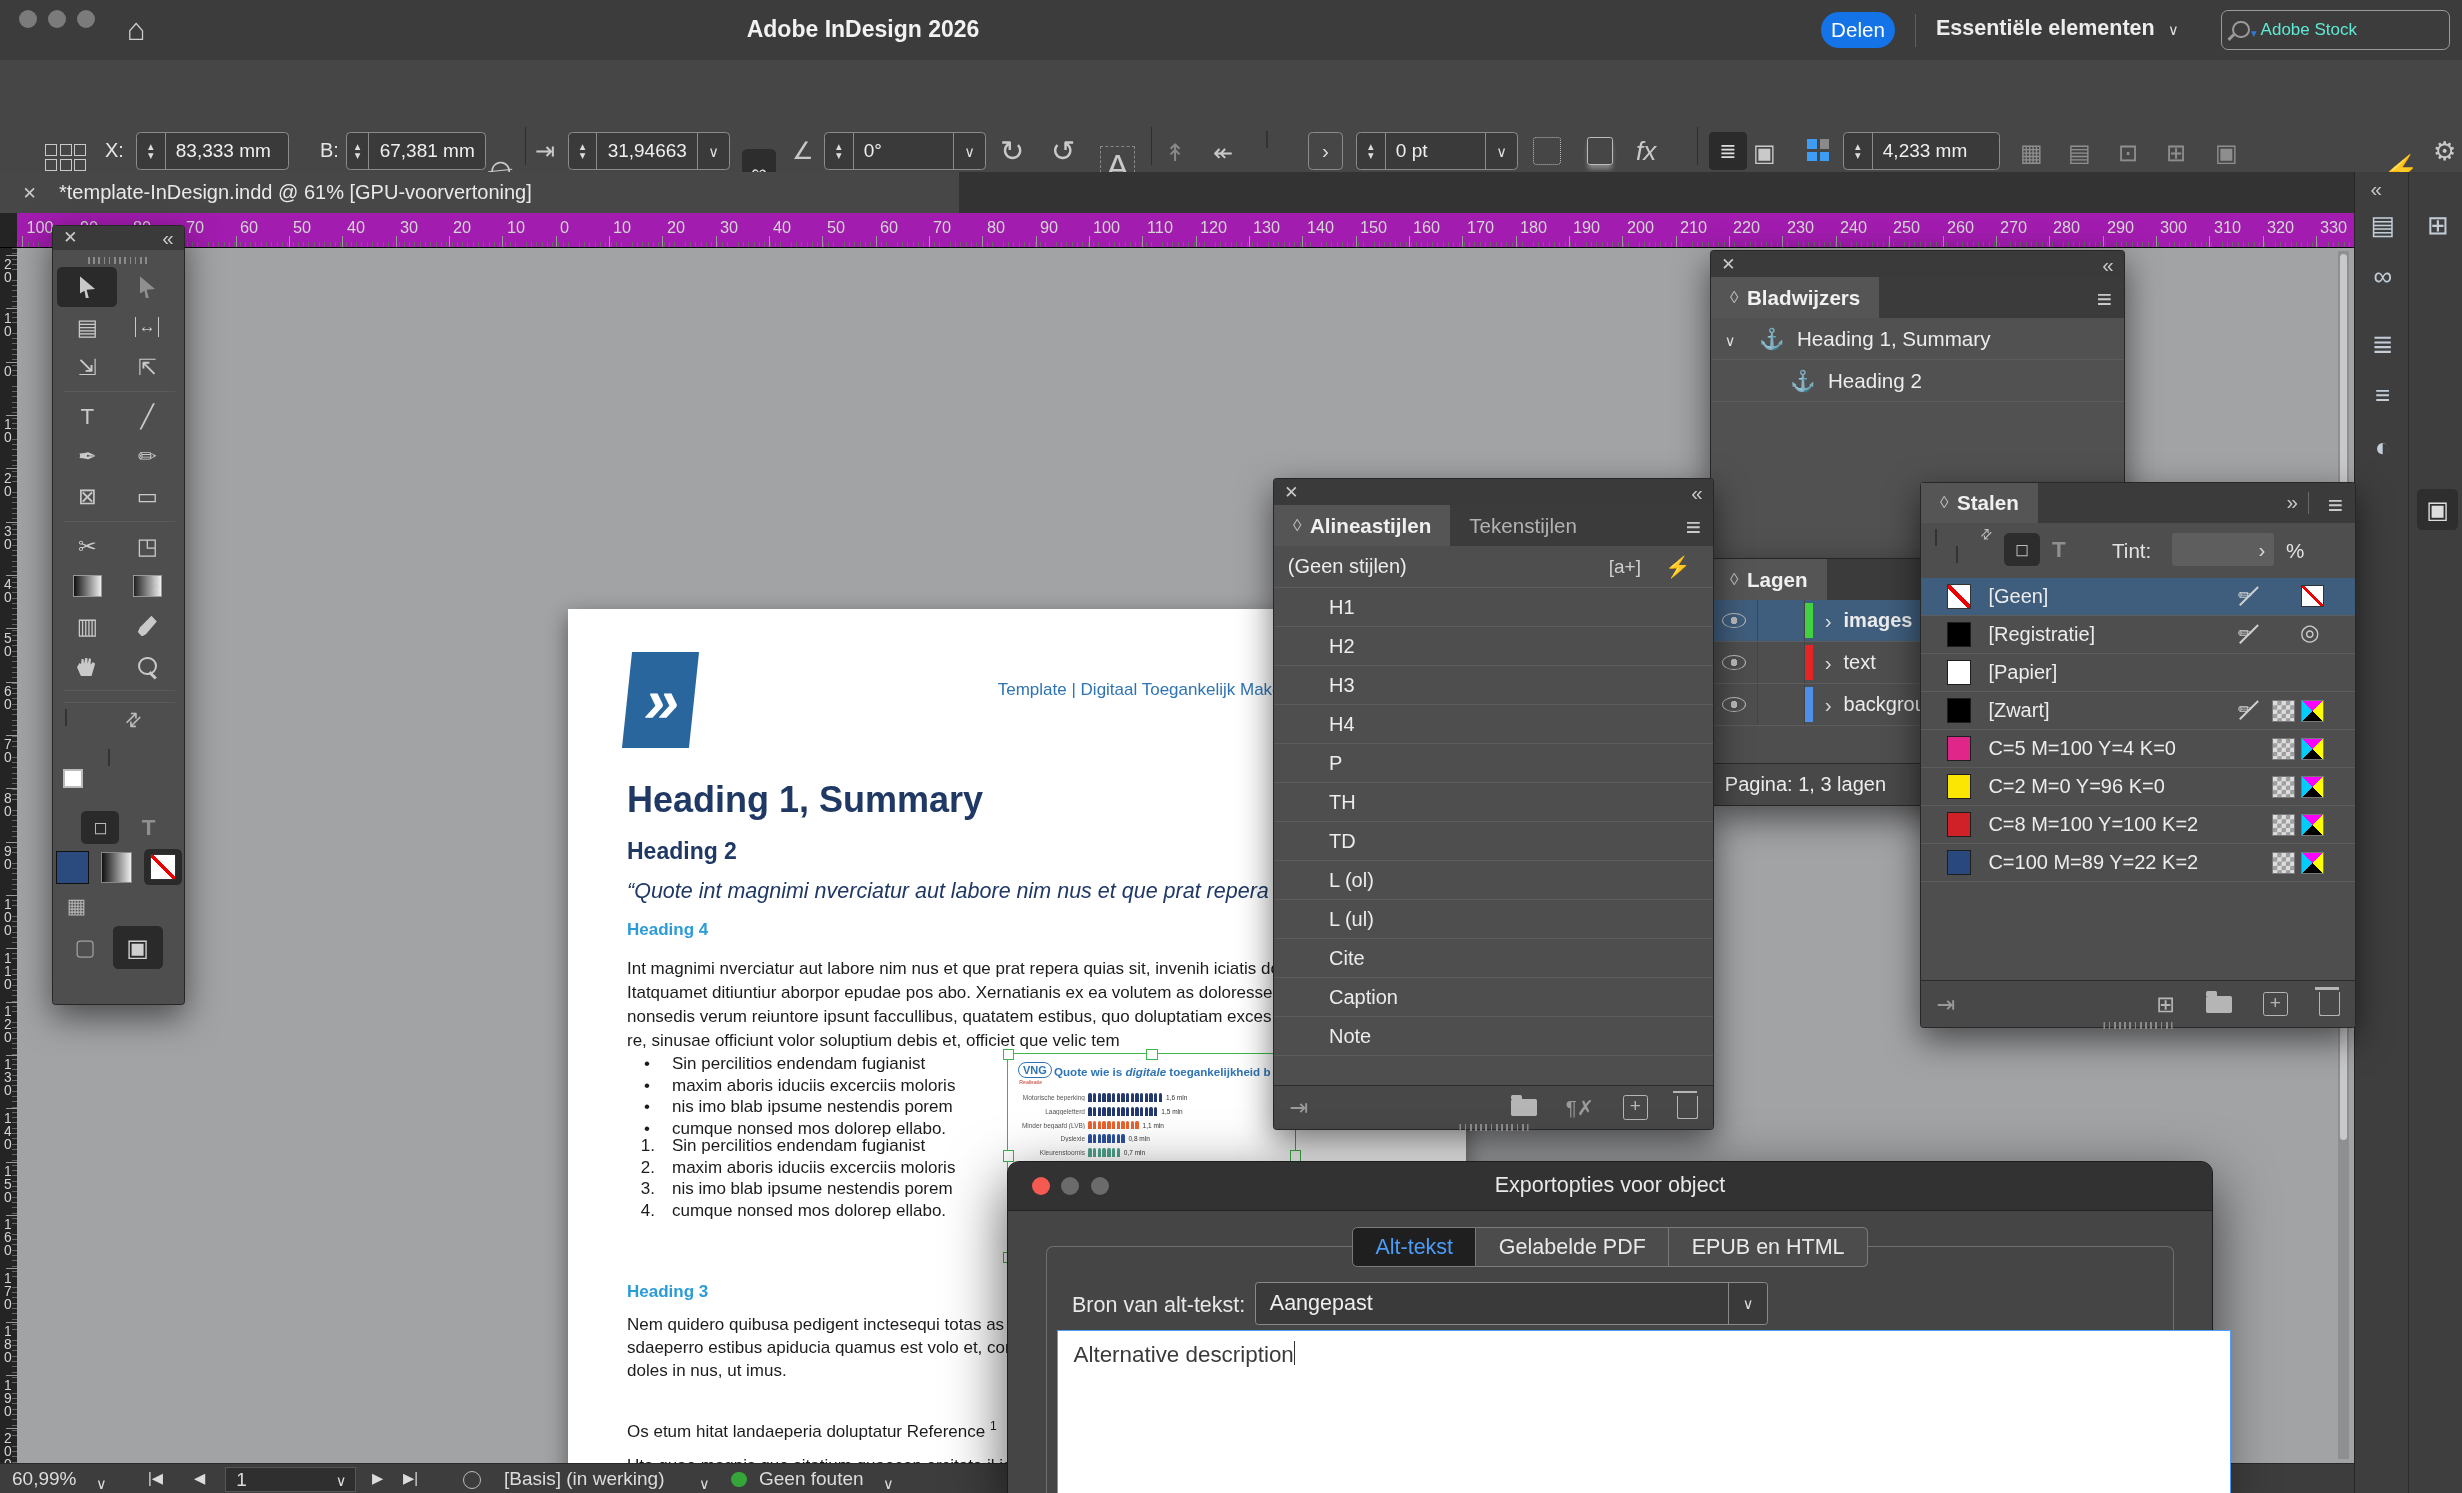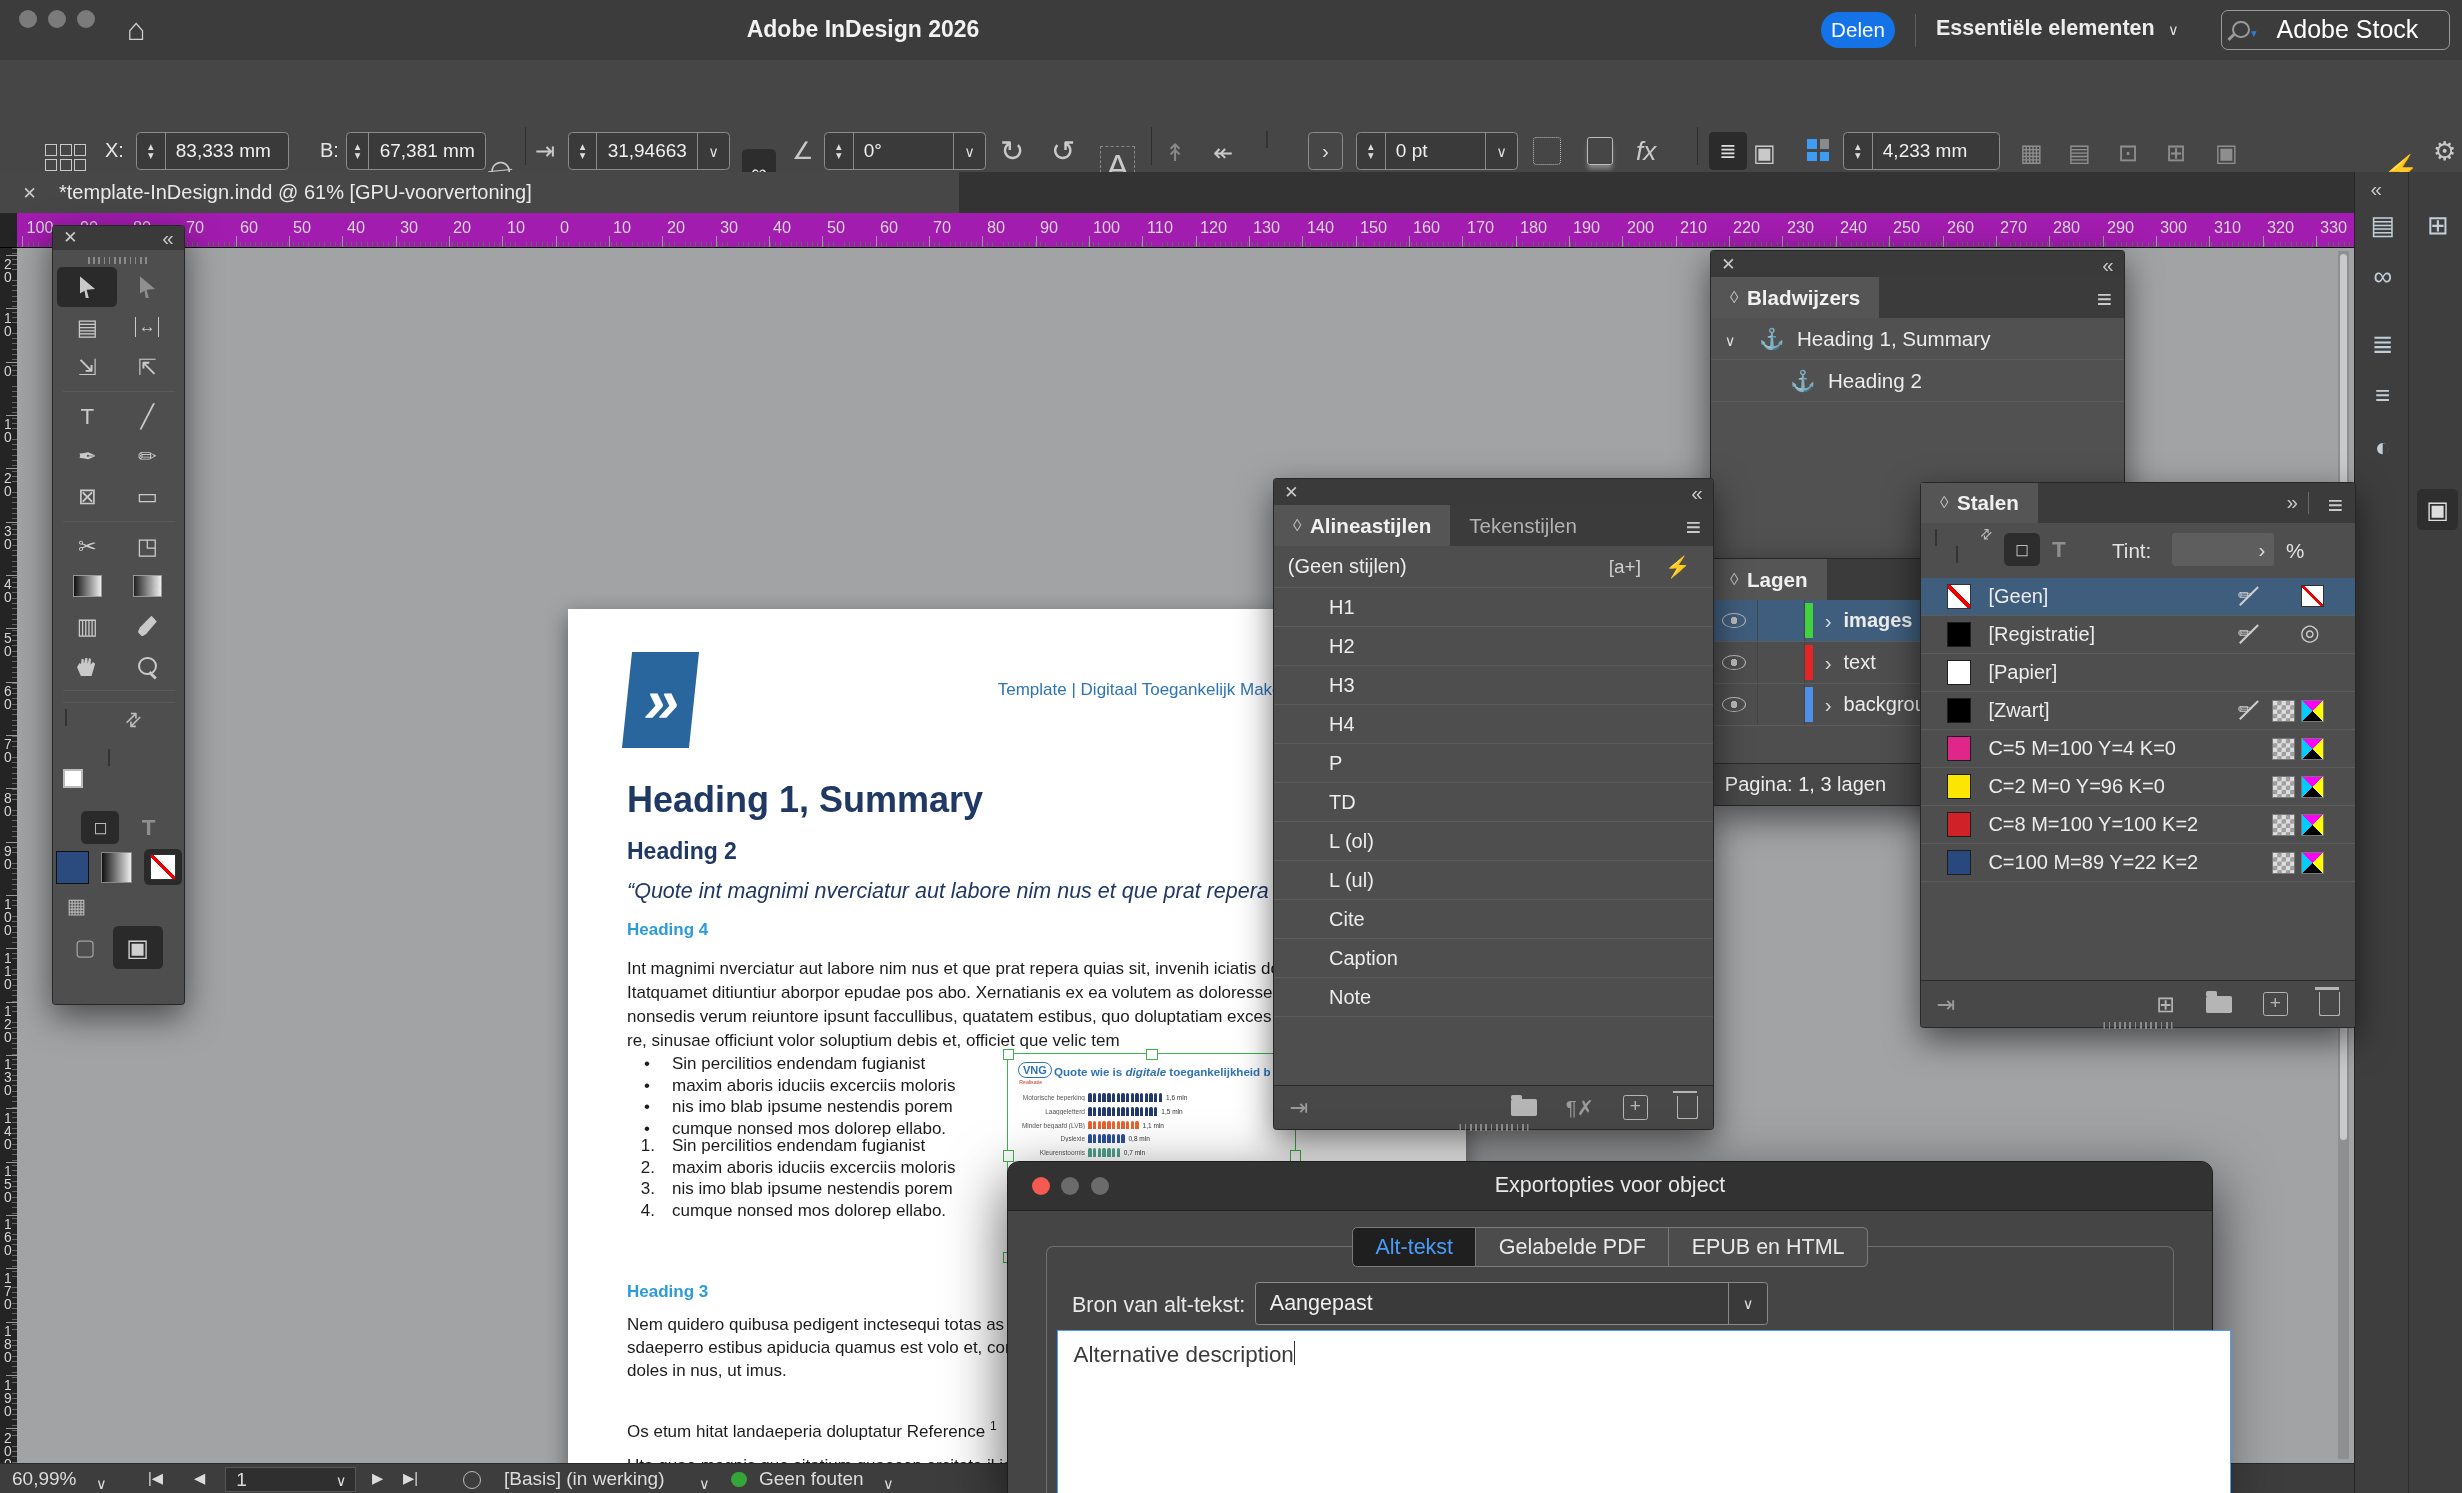--- a/index.html
+++ b/index.html
@@ -128,21 +128,21 @@
   <span class="light" style="left:77px"></span>
   <span class="abs" style="left:127px;top:12px;font-size:31px;color:#cfcfcf">⌂</span>
   <span class="abs" style="left:863px;top:15.5px;transform:translateX(-50%);font-size:23px;font-weight:bold;color:#f2f2f2;white-space:nowrap">Adobe InDesign 2026</span>
   <span class="abs" style="left:1821px;top:12px;width:74px;height:36px;background:#1473e6;border-radius:18px;display:flex;align-items:center;justify-content:center;color:#fff;font-size:20.6px">Delen</span>
   <span class="abs" style="left:1915px;top:13.8px;width:0.9px;height:33px;background:#5f5f5f"></span>
   <span class="abs" style="left:1936px;top:15.5px;font-size:21.5px;font-weight:bold;color:#ececec;white-space:nowrap">Essentiële elementen</span>
   <span class="abs chev" style="left:2168px;top:20.6px"></span>
   <span class="abs" style="left:2221px;top:9.5px;width:227px;height:38px;border:1.7px solid #9a9a9a;border-radius:6.9px;display:flex;align-items:center">
     <span class="i-mag" style="margin-left:10.3px"></span>
     <span style="color:#2e7cd6;font-size:11.2px;margin:8.6px 0 0 0.9px">▾</span>
-    <span style="color:#ffffff;font-size:25px;margin-left:20px">Adobe Stock</span>
+    <span style="color:#5eead4;font-size:17px;margin-left:4px">Adobe Stock</span>
   </span>
 </div>
 
 <div id="controlbar" class="abs">
   <span id="refgrid">
     <span></span>
       <span></span>
       <span></span>
       <span></span>
       <span></span>
@@ -825,20 +825,23 @@
       <div class="prow" style="height:38px;padding-left:55px">
         <div>H3</div>
       </div>
       <div class="prow" style="height:38px;padding-left:55px">
         <div>H4</div>
       </div>
       <div class="prow" style="height:38px;padding-left:55px">
         <div>P</div>
       </div>
       <div class="prow" style="height:38px;padding-left:55px">
+        <div>TH</div>
+      </div>
+      <div class="prow" style="height:38px;padding-left:55px">
         <div>TD</div>
       </div>
       <div class="prow" style="height:38px;padding-left:55px">
         <div>L (ol)</div>
       </div>
       <div class="prow" style="height:38px;padding-left:55px">
         <div>L (ul)</div>
       </div>
       <div class="prow" style="height:38px;padding-left:55px">
         <div>Cite</div>

